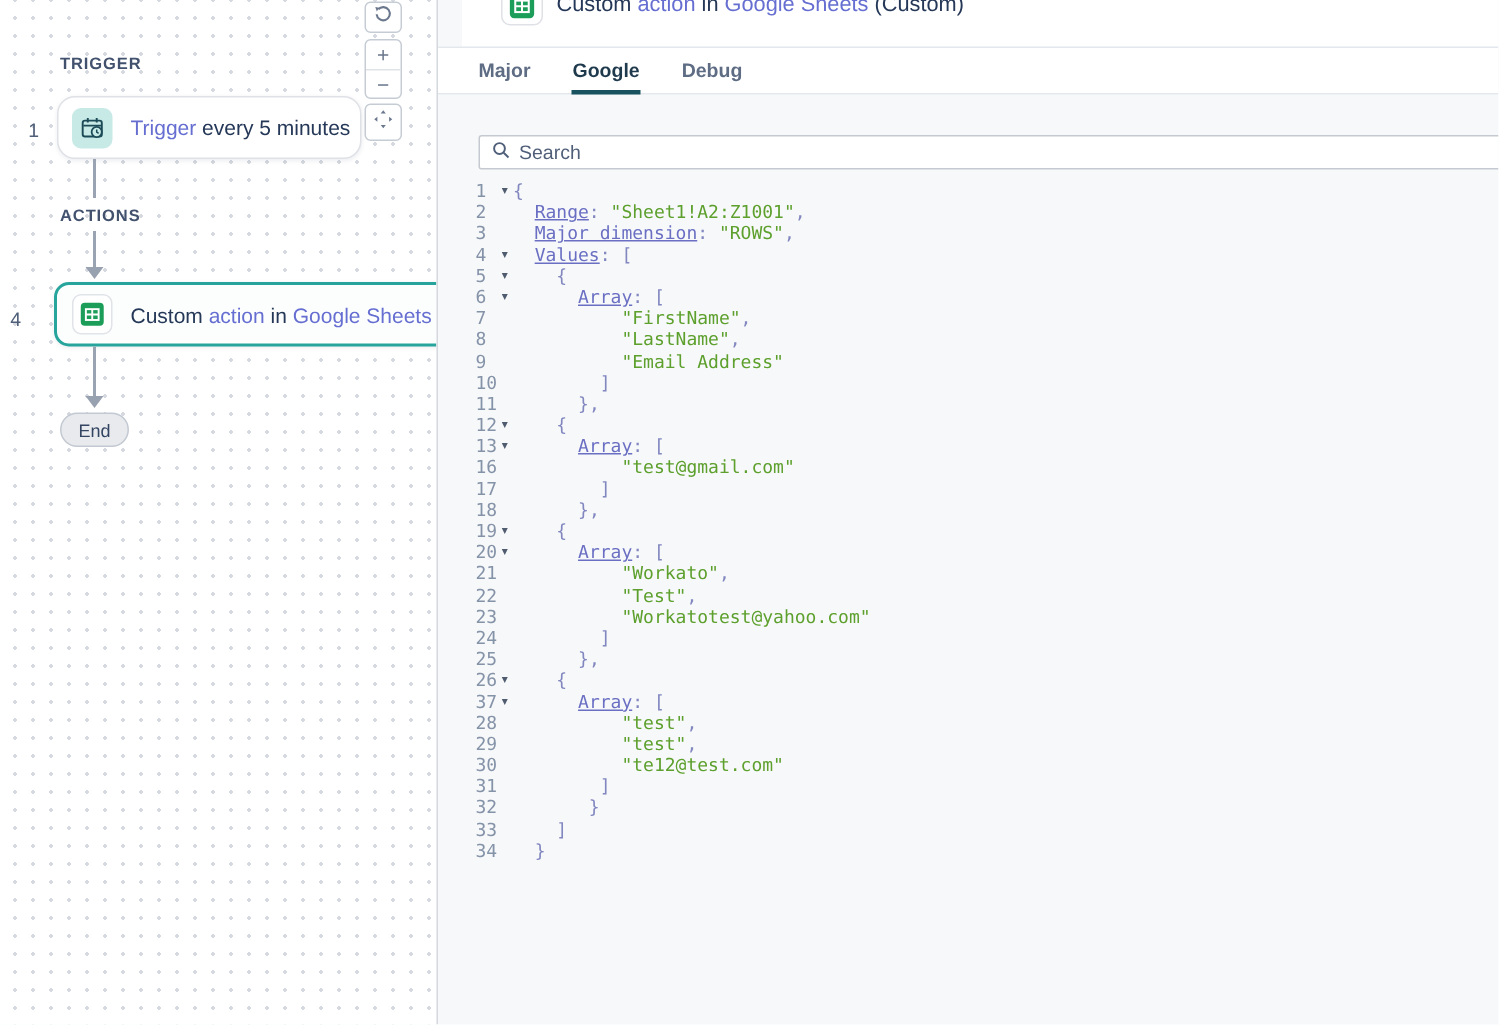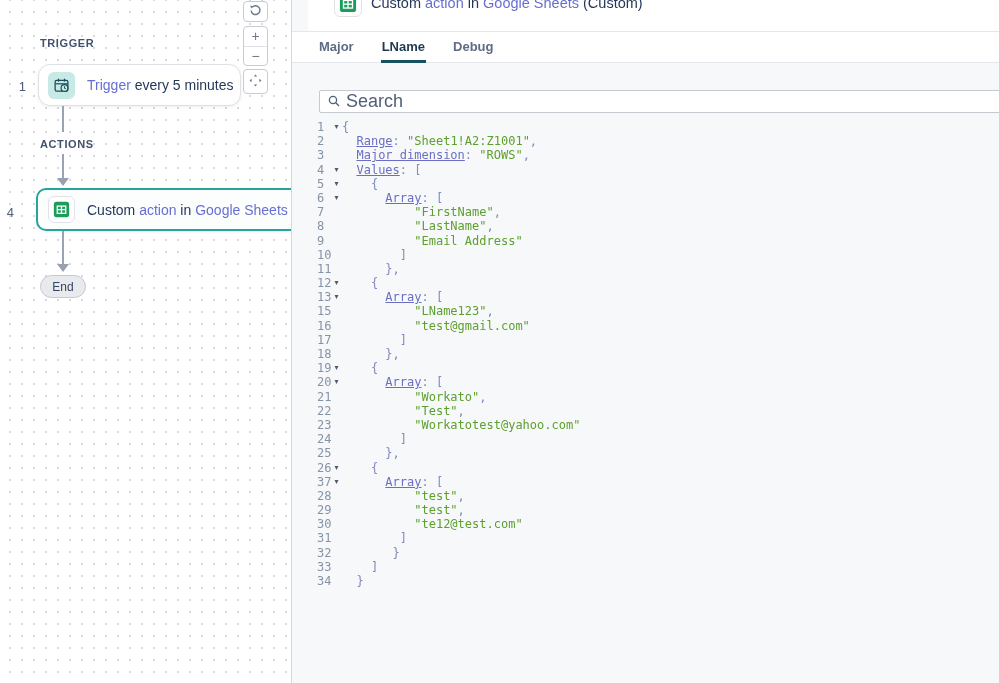--- a/index.html
+++ b/index.html
@@ -64,21 +64,21 @@
     display:flex; align-items:stretch; padding-left:26px; gap:26px; }
   .tab { display:flex; align-items:center; font-size:13px; font-weight:600; color:#5e6c84;
     border-bottom:3px solid transparent; padding:0 1px; cursor:pointer; margin-bottom:-1px; }
   .tab.active { color:#1f3a4d; font-weight:bold; border-bottom-color:#17525e; }
 
   .panel-content { position:absolute; left:0; top:64px; width:100%; height:619px; }
   .search-box { position:absolute; left:27px; top:26px; width:690px; height:23px;
     background:#fff; border:1px solid #c5cad1; border-radius:2px;
     display:flex; align-items:center; padding-left:8px; }
   .search-box input { border:none; outline:none; background:transparent; margin-left:6px;
-    font-size:18px; color:#344563; width:600px; font-family:"Liberation Sans", sans-serif; }
+    font-size:13px; color:#344563; width:600px; font-family:"Liberation Sans", sans-serif; }
   .search-box input::placeholder { color:#505f79; opacity:1; }
 
   .code { position:absolute; left:0; top:56px; width:100%;
     font-family:"DejaVu Sans Mono", monospace; font-size:12px; line-height:14.2px; }
   .code-row { display:flex; height:14.2px; white-space:pre; }
   .code-num { width:39px; padding-left:25px; color:#8593a9; flex:0 0 auto; }
   .code-arrow { width:11px; flex:0 0 auto; color:#4f5b6e; font-size:8px;
     font-family:"DejaVu Sans", sans-serif; line-height:14.2px; text-align:center; cursor:pointer; }
   .code-text { white-space:pre; }
   .tk-k { color:#6a6fc3;text-decoration:underline; }
@@ -171,21 +171,21 @@
           <rect x="5" y="6" width="10" height="8.5" fill="none" stroke="#fff" stroke-width="1.5"></rect>
           <line x1="5" y1="10.2" x2="15" y2="10.2" stroke="#fff" stroke-width="1.5"></line>
           <line x1="10" y1="6" x2="10" y2="14.5" stroke="#fff" stroke-width="1.5"></line>
         </svg>
       </span>
       <span class="hdr-title"><span>Custom </span><span class="lnk">action</span><span> in </span><span class="lnk">Google Sheets</span><span> (Custom)</span></span>
     </div>
 
     <div class="tabs" id="tabs-host">
         <div class="tab">Major</div>
-        <div class="tab active">LName</div>
+        <div class="tab active">Google</div>
         <div class="tab">Debug</div>
       </div>
 
     <div class="panel-content">
       <div class="search-box">
         <span>
           <svg width="12" height="12" viewBox="0 0 12 12">
             <circle cx="5" cy="5" r="3.6" fill="none" stroke="#505f79" stroke-width="1.3"></circle>
             <line x1="7.8" y1="7.8" x2="11" y2="11" stroke="#505f79" stroke-width="1.3"></line>
           </svg>
@@ -200,21 +200,20 @@
           <div class="code-row"><span class="code-num">4</span><span class="code-arrow">▾</span><span class="code-text">  <span class="tk-k">Values</span><span class="tk-x">: [</span></span></div>
           <div class="code-row"><span class="code-num">5</span><span class="code-arrow">▾</span><span class="code-text">    <span class="tk-x">{</span></span></div>
           <div class="code-row"><span class="code-num">6</span><span class="code-arrow">▾</span><span class="code-text">      <span class="tk-k">Array</span><span class="tk-x">: [</span></span></div>
           <div class="code-row"><span class="code-num">7</span><span class="code-arrow"></span><span class="code-text">          <span class="tk-s">"FirstName"</span><span class="tk-x">,</span></span></div>
           <div class="code-row"><span class="code-num">8</span><span class="code-arrow"></span><span class="code-text">          <span class="tk-s">"LastName"</span><span class="tk-x">,</span></span></div>
           <div class="code-row"><span class="code-num">9</span><span class="code-arrow"></span><span class="code-text">          <span class="tk-s">"Email Address"</span></span></div>
           <div class="code-row"><span class="code-num">10</span><span class="code-arrow"></span><span class="code-text">        <span class="tk-x">]</span></span></div>
           <div class="code-row"><span class="code-num">11</span><span class="code-arrow"></span><span class="code-text">      <span class="tk-x">},</span></span></div>
           <div class="code-row"><span class="code-num">12</span><span class="code-arrow">▾</span><span class="code-text">    <span class="tk-x">{</span></span></div>
           <div class="code-row"><span class="code-num">13</span><span class="code-arrow">▾</span><span class="code-text">      <span class="tk-k">Array</span><span class="tk-x">: [</span></span></div>
-          <div class="code-row"><span class="code-num">15</span><span class="code-arrow"></span><span class="code-text">          <span class="tk-s">"LName123"</span><span class="tk-x">,</span></span></div>
           <div class="code-row"><span class="code-num">16</span><span class="code-arrow"></span><span class="code-text">          <span class="tk-s">"test@gmail.com"</span></span></div>
           <div class="code-row"><span class="code-num">17</span><span class="code-arrow"></span><span class="code-text">        <span class="tk-x">]</span></span></div>
           <div class="code-row"><span class="code-num">18</span><span class="code-arrow"></span><span class="code-text">      <span class="tk-x">},</span></span></div>
           <div class="code-row"><span class="code-num">19</span><span class="code-arrow">▾</span><span class="code-text">    <span class="tk-x">{</span></span></div>
           <div class="code-row"><span class="code-num">20</span><span class="code-arrow">▾</span><span class="code-text">      <span class="tk-k">Array</span><span class="tk-x">: [</span></span></div>
           <div class="code-row"><span class="code-num">21</span><span class="code-arrow"></span><span class="code-text">          <span class="tk-s">"Workato"</span><span class="tk-x">,</span></span></div>
           <div class="code-row"><span class="code-num">22</span><span class="code-arrow"></span><span class="code-text">          <span class="tk-s">"Test"</span><span class="tk-x">,</span></span></div>
           <div class="code-row"><span class="code-num">23</span><span class="code-arrow"></span><span class="code-text">          <span class="tk-s">"Workatotest@yahoo.com"</span></span></div>
           <div class="code-row"><span class="code-num">24</span><span class="code-arrow"></span><span class="code-text">        <span class="tk-x">]</span></span></div>
           <div class="code-row"><span class="code-num">25</span><span class="code-arrow"></span><span class="code-text">      <span class="tk-x">},</span></span></div>

